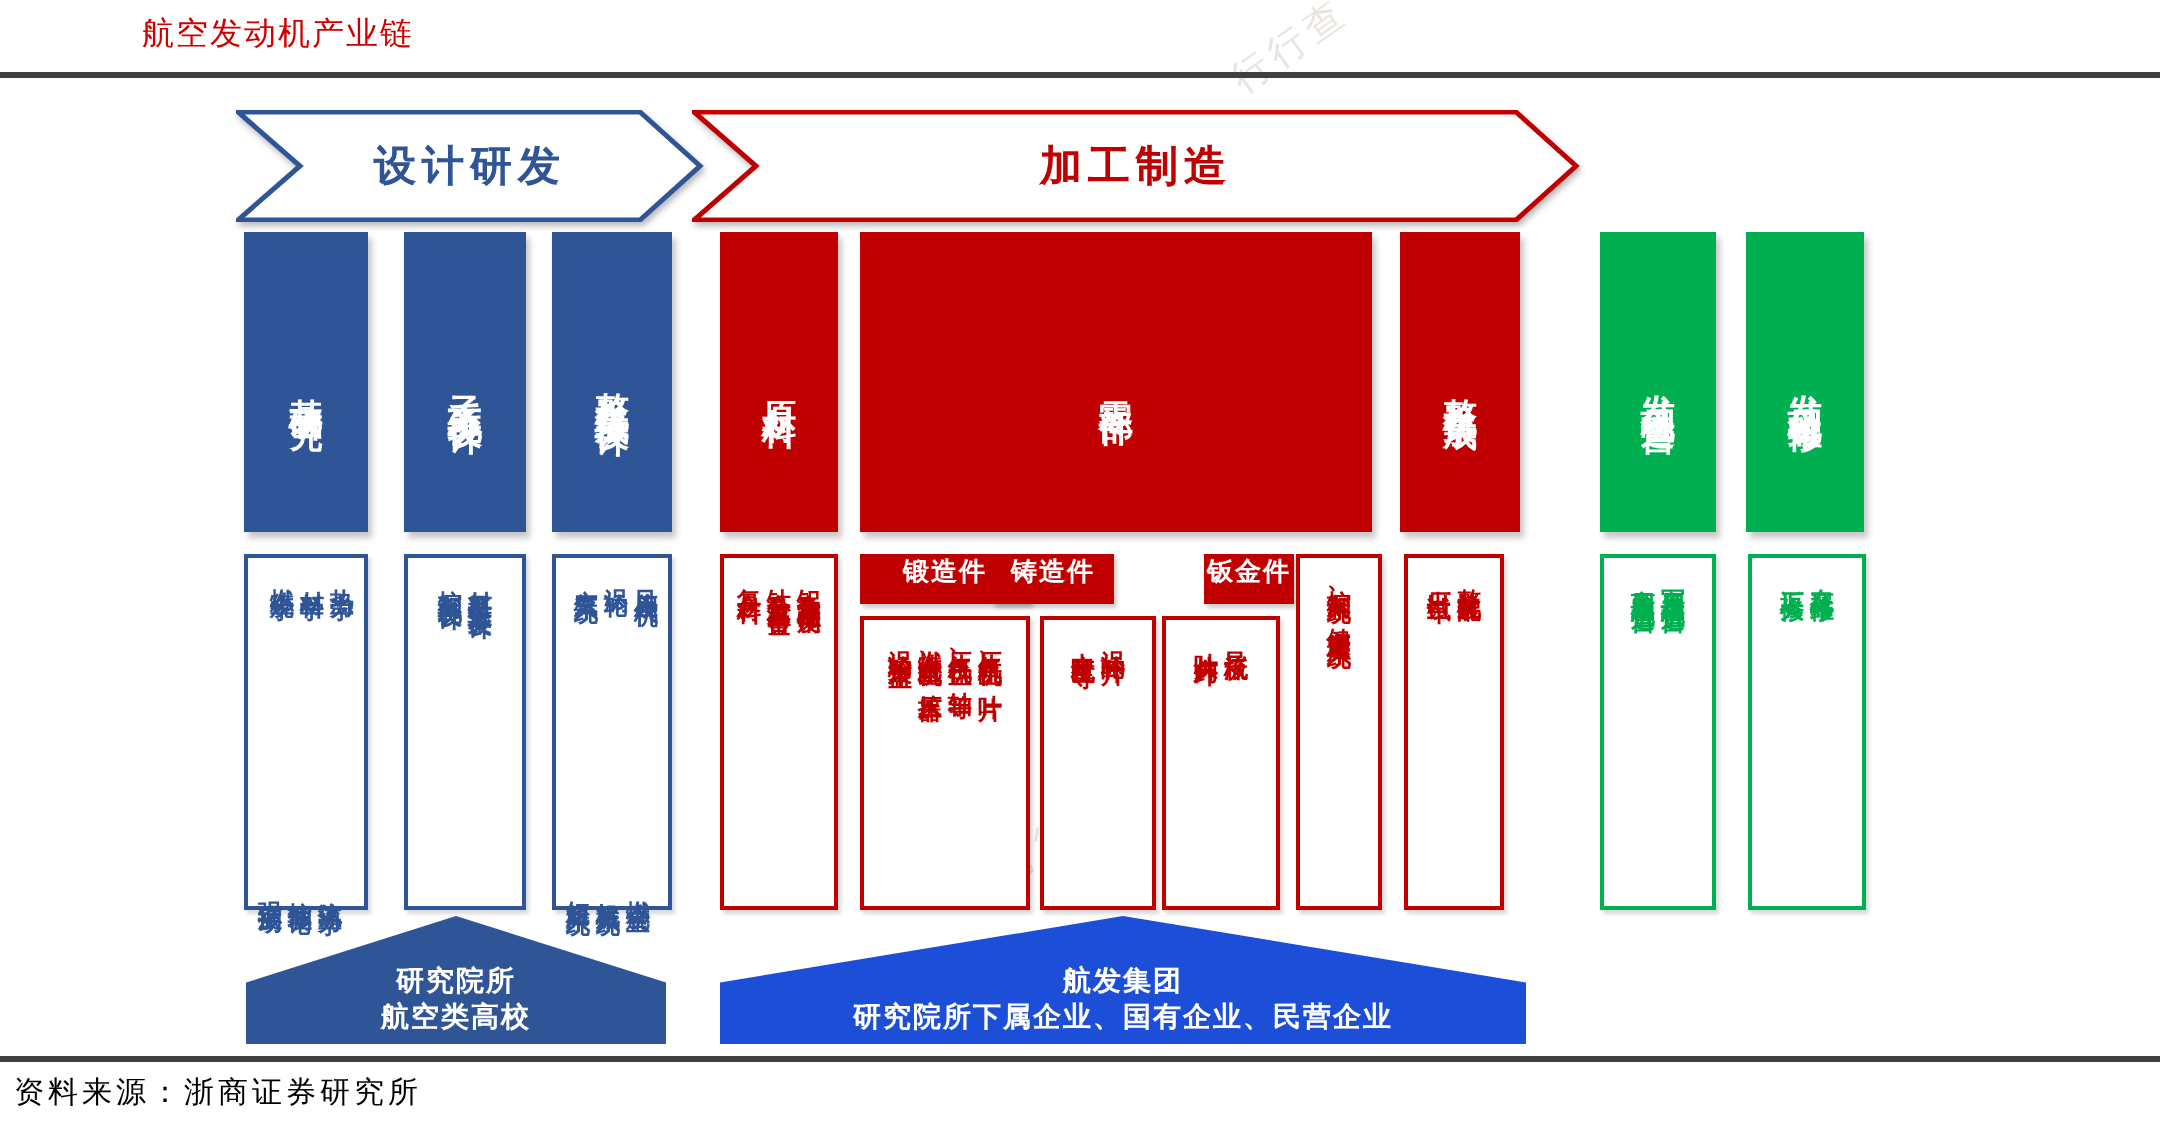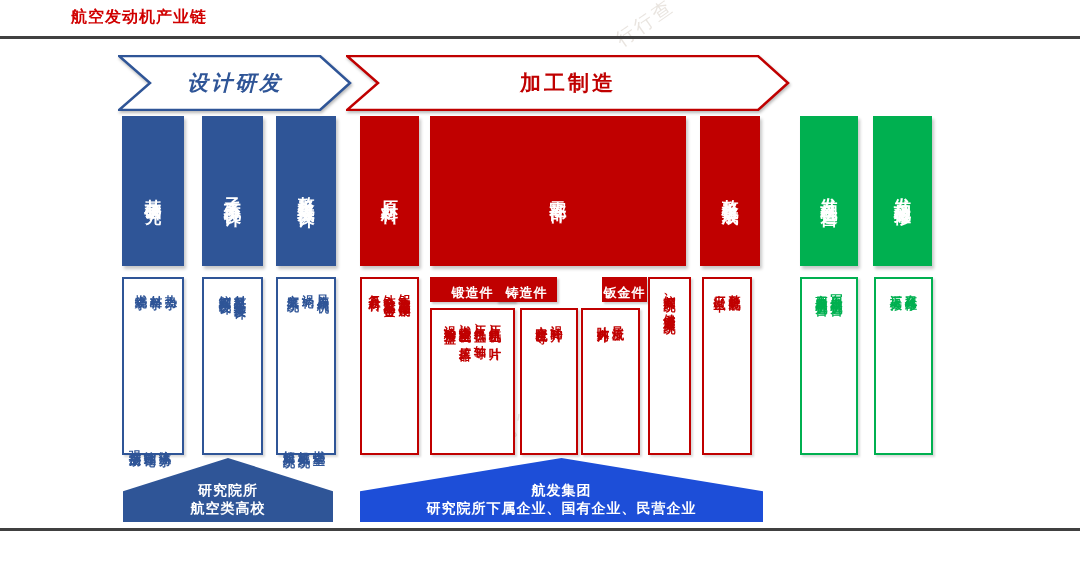--- a/index.html
+++ b/index.html
@@ -1,18 +1,18 @@
 <!DOCTYPE html>
 <html><head>
 <meta charset="utf-8">
 <style>
   html,body{margin:0;padding:0;background:#fff;}
   .page{position:relative;width:1080px;height:567px;background:#fff;overflow:hidden;
         font-family:"Liberation Sans",sans-serif;}
-  .title{position:absolute;left:71px;top:7px;font-size:16px;font-weight:bold;color:#D00000;letter-spacing:1px;z-index:3;}
+  .title{position:absolute;left:71px;top:7px;font-size:16px;font-weight:normal;color:#D00000;letter-spacing:1px;z-index:3;}
   .rule{position:absolute;left:0;width:1080px;height:2.5px;background:#404040;z-index:3;}
   .wm{position:absolute;color:#cfc5ba;opacity:.45;transform:rotate(-35deg);font-size:19px;
       letter-spacing:3px;z-index:1;white-space:nowrap;}
   
   .chev{position:absolute;top:55px;height:56px;z-index:2;}
   .chev svg{position:absolute;left:0;top:0;filter:drop-shadow(1.5px 2px 1.5px rgba(0,0,0,.28));}
   .chev .lbl{position:absolute;inset:0;display:flex;align-items:center;justify-content:center;
              font-size:21px;font-weight:bold;letter-spacing:3px;}
   
   .hbox{position:absolute;top:116px;height:150px;display:flex;align-items:center;justify-content:center;
@@ -26,21 +26,21 @@
   .obox.center{display:flex;justify-content:center;align-items:flex-start;padding-top:6px;}
   .vg{writing-mode:vertical-rl;text-orientation:upright;font-weight:bold;font-size:12px;line-height:1;}
   .vg>div{margin:0 3px;letter-spacing:1.5px;}
   .g-tr{position:absolute;top:6px;right:2px;}
   .g-bl{position:absolute;bottom:6px;left:2px;}
   .c-blue{border-color:#2F5597;color:#2F5597;}
   .c-red{border-color:#C00000;color:#C00000;}
   .c-green{border-color:#00B050;color:#00B050;}
   
   .shead{position:absolute;top:277px;height:25px;background:#C00000;color:#fff;display:flex;
-         align-items:flex-end;justify-content:center;font-size:13px;font-weight:bold;letter-spacing:1px;
+         align-items:flex-start;justify-content:center;font-size:13px;font-weight:bold;letter-spacing:1px;
          z-index:2;box-shadow:1.5px 2px 2px rgba(0,0,0,.2);}
   
   .banner{position:absolute;top:458px;height:64px;display:flex;flex-direction:column;justify-content:flex-end;
           align-items:center;color:#fff;font-weight:bold;font-size:14px;line-height:1.3;z-index:2;
           padding-bottom:5px;box-sizing:border-box;letter-spacing:1px;
           clip-path:polygon(0 100%,0 52%,50% 0,100% 52%,100% 100%);}
   .src{position:absolute;left:7px;top:537px;font-size:15px;color:#000;z-index:3;
        font-family:"DejaVu Serif",serif;letter-spacing:2px;}
 </style>
 </head>
@@ -52,21 +52,21 @@
   <div class="rule" style="top:36px;"></div>
 
   <div class="wm" style="left:612px;top:10px;">行行查</div>
   <div class="wm" style="left:545px;top:215px;">行行查</div>
   <div class="wm" style="left:495px;top:405px;">行行查</div>
 
   <div class="chev" style="left:118px;width:234px;">
     <svg width="234" height="56">
       <polygon points="1,1 202,1 232,28 202,55 1,55 32,28" fill="#ffffff" stroke="#2F5597" stroke-width="2.5"></polygon>
     </svg>
-    <div class="lbl" style="color:#2F5597;font-style:italic;">设计研发</div>
+    <div class="lbl" style="color:#2F5597;">设计研发</div>
   </div>
   <div class="chev" style="left:346px;width:444px;">
     <svg width="444" height="56">
       <polygon points="1,1 412,1 442,28 412,55 1,55 32,28" fill="#ffffff" stroke="#C00000" stroke-width="2.5"></polygon>
     </svg>
     <div class="lbl" style="color:#C00000;">加工制造</div>
   </div>
 
   <div class="hbox" style="left:122px;width:62px;background:#2F5597;">
     <span class="vh">基础研究</span>
@@ -195,14 +195,15 @@
   <div class="banner" style="left:123px;width:210px;background:#2F5597;">
     <div>研究院所</div>
     <div>航空类高校</div>
   </div>
   <div class="banner" style="left:360px;width:403px;background:#1d4ed8;">
     <div>航发集团</div>
     <div>研究院所下属企业、国有企业、民营企业</div>
   </div>
 
   <div class="rule" style="top:528px;"></div>
+  <div class="src">资料来源：浙商证券研究所</div>
 
 </div>
 
 </body></html>

